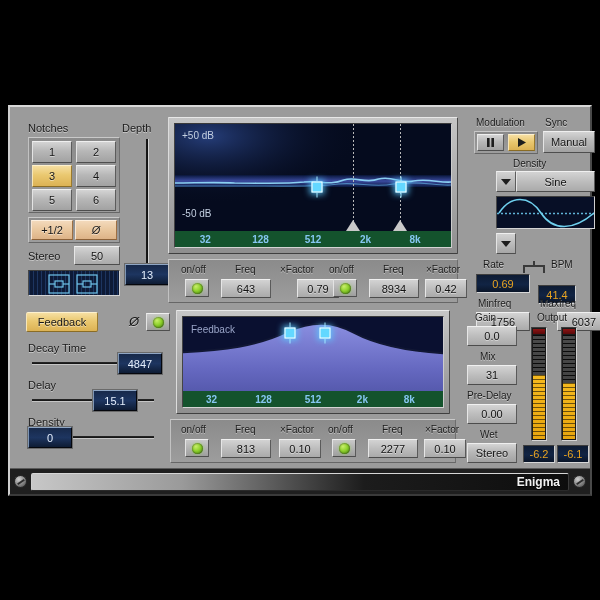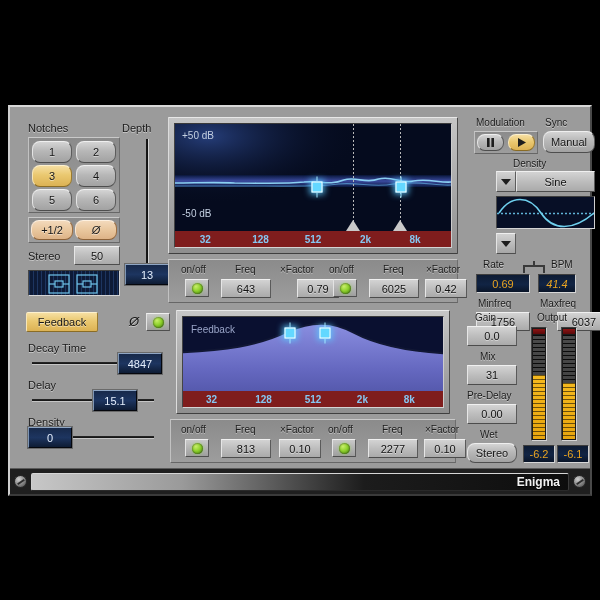--- a/index.html
+++ b/index.html
@@ -41,21 +41,20 @@
     background: linear-gradient(180deg,#d4d4d4 0%, #b7b7b7 45%, #a2a2a2 100%);
     border-top: 1px solid #efefef;
     border-left: 1px solid #e4e4e4;
     border-right: 1px solid #5c5c5c;
     border-bottom: 1px solid #4e4e4e;
     color: #161616;
     font-size: 11px;
     display: flex; align-items: center; justify-content: center;
     text-shadow: 0 1px 0 rgba(255,255,255,.5);
     cursor: pointer;
-    border-radius: 8px;
   }
   .btn.gold {
     background: linear-gradient(180deg,#f6dfa2 0%, #eac870 45%, #dcb254 100%);
     border-top-color: #fdf1cf;
     border-left-color: #f7e6b8;
     border-right-color: #9a7a2e;
     border-bottom-color: #8a6c25;
   }
   .btn.tan {
     background: linear-gradient(180deg,#f3d9bb 0%, #e9c79e 50%, #ddb387 100%);
@@ -152,21 +151,21 @@
     background: #050b1e;
     border-top: 1px solid #3a3a3a;
     border-left: 1px solid #444;
     border-right: 1px solid #cccccc;
     border-bottom: 1px solid #d4d4d4;
     overflow: hidden;
   }
 
   .axis-bar {
     position: absolute; left: 0; right: 0; bottom: 0;
-    height: 16px; background: #7f1d1d;
+    height: 16px; background: #14532d;
     display: flex; align-items: center;
   }
   .axis-bar span {
     position: absolute;
     color: #86c7f2; font-size: 10px; font-weight: bold;
     transform: translateX(-50%);
     font-family: "Liberation Sans", sans-serif;
   }
   .db-lbl {
     position: absolute; color: #c3cfe0; font-size: 10px;
@@ -411,21 +410,21 @@
       <div class="lbl sm" style="position:absolute;left:66px;top:4px;">Freq</div>
       <div class="field" style="position:absolute;left:52px;top:19px;width:50px;height:19px;">643</div>
       <div class="lbl sm" style="position:absolute;left:111px;top:4px;">×Factor</div>
       <div class="field" style="position:absolute;left:128px;top:19px;width:42px;height:19px;">0.79</div>
 
       <div class="lbl sm" style="position:absolute;left:160px;top:4px;">on/off</div>
       <div class="led" style="position:absolute;left:164px;top:19px;">
           <i></i>
         </div>
       <div class="lbl sm" style="position:absolute;left:214px;top:4px;">Freq</div>
-      <div class="field" style="position:absolute;left:200px;top:19px;width:50px;height:19px;">6025</div>
+      <div class="field" style="position:absolute;left:200px;top:19px;width:50px;height:19px;">8934</div>
       <div class="lbl sm" style="position:absolute;left:257px;top:4px;">×Factor</div>
       <div class="field" style="position:absolute;left:256px;top:19px;width:42px;height:19px;">0.42</div>
     </div>
 
     <div class="lbl sm" style="position:absolute;left:466px;top:10px;">Modulation</div>
     <div class="lbl sm" style="position:absolute;left:535px;top:10px;">Sync</div>
 
     <div class="grp sunk" style="left:464px;top:24px;width:64px;height:23px;">
       <div class="btn" style="position:absolute;left:2px;top:2px;width:27px;height:17px;">
         <svg width="9" height="9">
@@ -457,21 +456,21 @@
     </div>
 
     <div style="position:absolute;left:486px;top:126px;width:99px;height:21px;display:flex;">
       <div class="arrow-btn" style="height:21px;"></div>
     </div>
 
     <div class="lbl sm" style="position:absolute;left:473px;top:152px;">Rate</div>
     <div class="link-bracket" style="left:513px;top:158px;width:22px;"></div>
     <div class="lbl sm" style="position:absolute;left:541px;top:152px;">BPM</div>
     <div class="lcd" style="position:absolute;left:466px;top:167px;width:54px;height:19px;">0.69</div>
-    <div class="lcd" style="position:absolute;left:528px;top:167px;width:38px;height:19px;font-style:italic;">41.4</div>
+    <div class="lcd" style="position:absolute;left:528px;top:178px;width:38px;height:19px;">41.4</div>
 
     <div class="lbl sm" style="position:absolute;left:468px;top:191px;">Minfreq</div>
     <div class="lbl sm" style="position:absolute;left:530px;top:191px;">Maxfreq</div>
     <div class="field" style="position:absolute;left:466px;top:205px;width:54px;height:19px;">1756</div>
     <div class="field" style="position:absolute;left:528px;top:205px;width:54px;height:19px;margin-left:19px;">6037</div>
 
     <div class="btn gold" style="position:absolute;left:16px;top:205px;width:72px;height:20px;border-radius:2px;">Feedback</div>
     <div class="lbl phase-glyph" style="position:absolute;left:119px;top:207px;">Ø</div>
     <div class="led" style="position:absolute;left:136px;top:206px;">
         <i></i>

